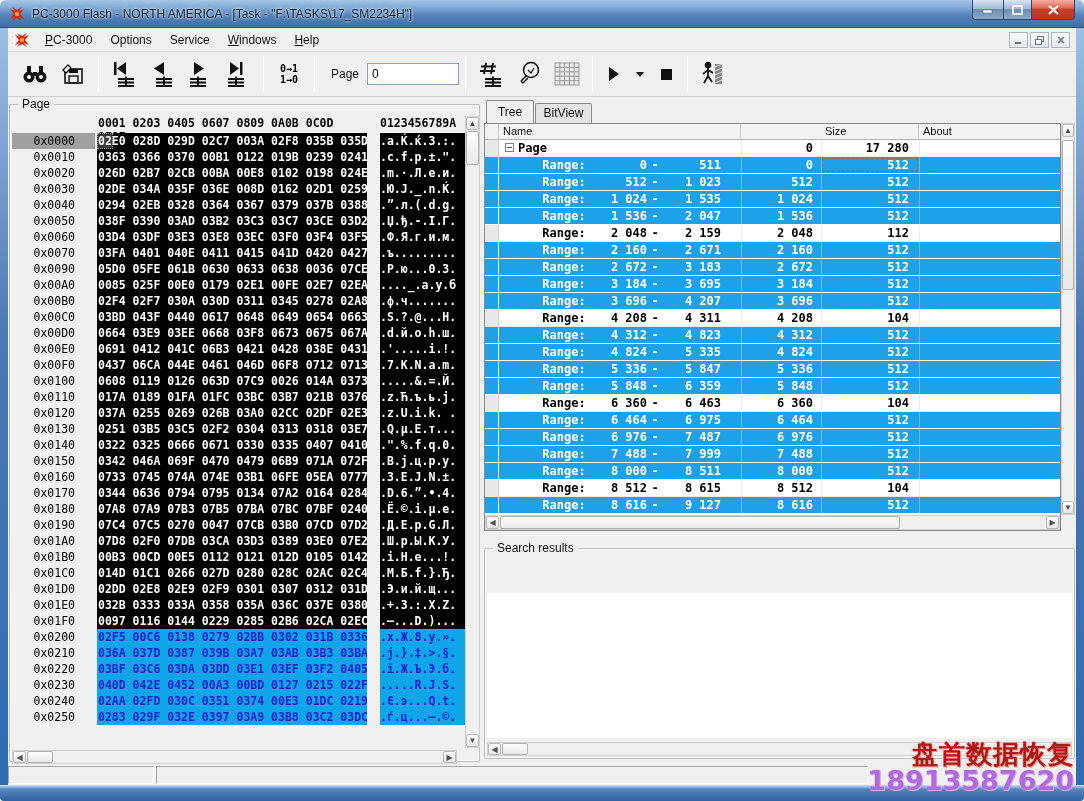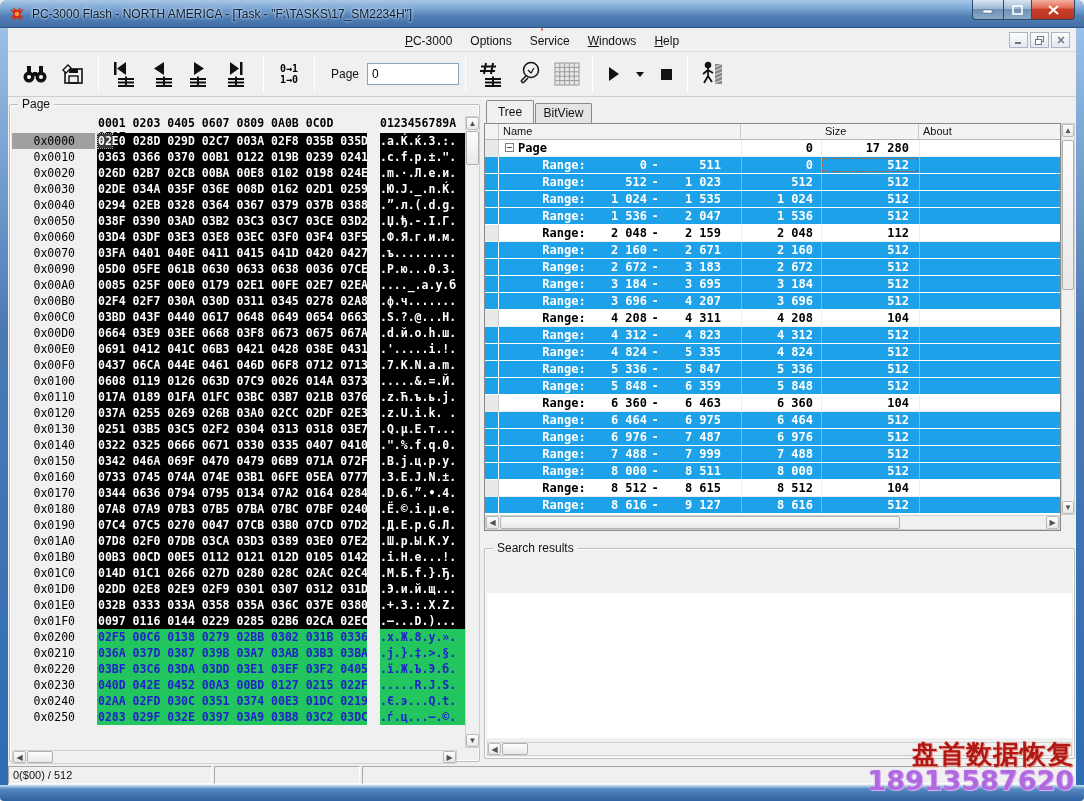--- a/index.html
+++ b/index.html
@@ -14,21 +14,21 @@
   .title-text { position:absolute; left:32px; top:7px; font-size:12px; color:#0b1b2b;
     text-shadow:0 0 3px #cfe2f5, 0 0 3px #cfe2f5; white-space:nowrap; }
   .caption-buttons { position:absolute; right:9px; top:0; display:flex; }
   .cap-btn { height:20px; border:1px solid #2d4a6b; border-top:none; display:flex; align-items:center; justify-content:center; }
   .cap-min { width:31px; border-radius:0 0 0 4px; background:linear-gradient(to bottom,#d8e6f4,#9fb9d4 45%,#6f90b3 50%,#8aa9c8); border-right:none; }
   .cap-max { width:29px; background:linear-gradient(to bottom,#d8e6f4,#9fb9d4 45%,#6f90b3 50%,#8aa9c8); }
   .cap-close { width:43px; border-radius:0 0 4px 0; border-left:none;
     background:linear-gradient(to bottom,#f2b0a2 0%,#e36c56 40%,#c8402c 50%,#b8331f 100%); }
 
   .menubar { position:absolute; left:8px; top:28px; width:1068px; height:24px; background:#f0f0f0;
-    border-bottom:1px solid #dcdcdc; display:flex; align-items:center;flex-direction:column; }
+    border-bottom:1px solid #dcdcdc; display:flex; align-items:center; }
   .menu-appicon { width:16px; height:16px; margin:0 6px 0 6px; }
   .menu-item { padding:3px 9px; font-size:12px; color:#111; }
   .menu-item u { text-decoration:underline; }
   .mdi-buttons { position:absolute; right:6px; top:4px; display:flex; gap:2px; }
   .mdi-btn { width:19px; height:16px; border:1px solid #aab6c5; background:linear-gradient(to bottom,#fdfdfd,#e4e8ee);
     display:flex; align-items:center; justify-content:center; color:#5a6875; font-size:10px; }
 
   .toolbar { position:absolute; left:8px; top:52px; width:1068px; height:45px; background:#f0f0f0;
     border-bottom:1px solid #cfcfcf; display:flex; align-items:center; }
   .tb-sep { width:1px; height:36px; background:#bdbdbd; margin:0 6px; border-right:1px solid #fff; }
@@ -52,21 +52,21 @@
   .hex-header .hh-ascii{ width:85px; }
 
   #hex-rows { position:absolute; left:2px; top:28px; width:453px; }
   .hex-row { display:flex; height:16px; line-height:16px; font-size:11.5px; font-weight:bold;
     font-family:"DejaVu Sans Mono",monospace; white-space:pre; }
   .hr-addr { width:83px; text-align:right; padding-right:20px; color:#000; font-weight:normal; }
   .hr-addr.sel { background:#a0a0a0; }
   .hr-hex { width:270px; margin-left:2px; padding-left:1px; background:#000; color:#fff; overflow:hidden; }
   .hr-gap { width:13px; }
   .hr-ascii { width:85px; background:#000; color:#fff; overflow:hidden; }
-  .hex-row.blue .hr-hex, .hex-row.blue .hr-ascii { background:#22c55e; color:#2222cc; }
+  .hex-row.blue .hr-hex, .hex-row.blue .hr-ascii { background:#0ea5e9; color:#2222cc; }
   .cursor-byte { outline:1px dotted #b0b0b0; background:#3a3a3a; }
 
   
   .sb { background:#f0f0f0; border:1px solid #d0d0d0; position:absolute; }
   .sb-btn { position:absolute; background:linear-gradient(to bottom,#fefefe,#e6e6e6); border:1px solid #b9b9b9;
     color:#505050; font-size:8px; line-height:12px; text-align:center; border-radius:2px; }
   .sb-thumb { position:absolute; background:linear-gradient(to bottom,#fdfdfd,#e9e9e9); border:1px solid #b0b0b0; border-radius:2px; }
 
   #hex-vscroll { left:455px; top:11px; width:15px; height:632px; }
   #hex-hscroll { left:2px; top:645px; width:445px; height:14px; }
@@ -732,21 +732,20 @@
       </div>
       <div class="s-white"></div>
       <div class="sb" id="search-hscroll">
         <div class="sb-btn" style="left:0;top:0;width:13px;height:12px;line-height:11px;">◀</div>
         <div class="sb-thumb" style="left:14px;top:0;width:26px;height:12px;"></div>
       </div>
     </div>
   </div>
 
   <div class="statusbar">
-    <div class="status-panel sp1">0($00) / 512</div>
     <div class="status-panel sp2"></div>
     <div class="status-panel sp3"></div>
   </div>
 
   <div class="wborder wb-left"></div>
   <div class="wborder wb-right"></div>
   <div class="wborder wb-bottom"></div>
 
   <div class="watermark">
     <div class="wm1">盘首数据恢复</div>

